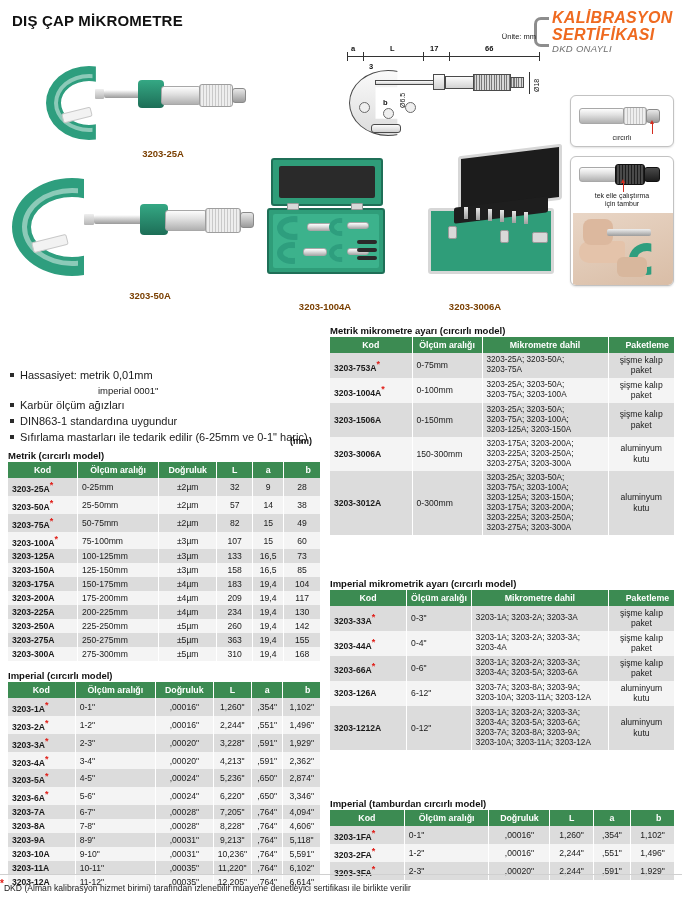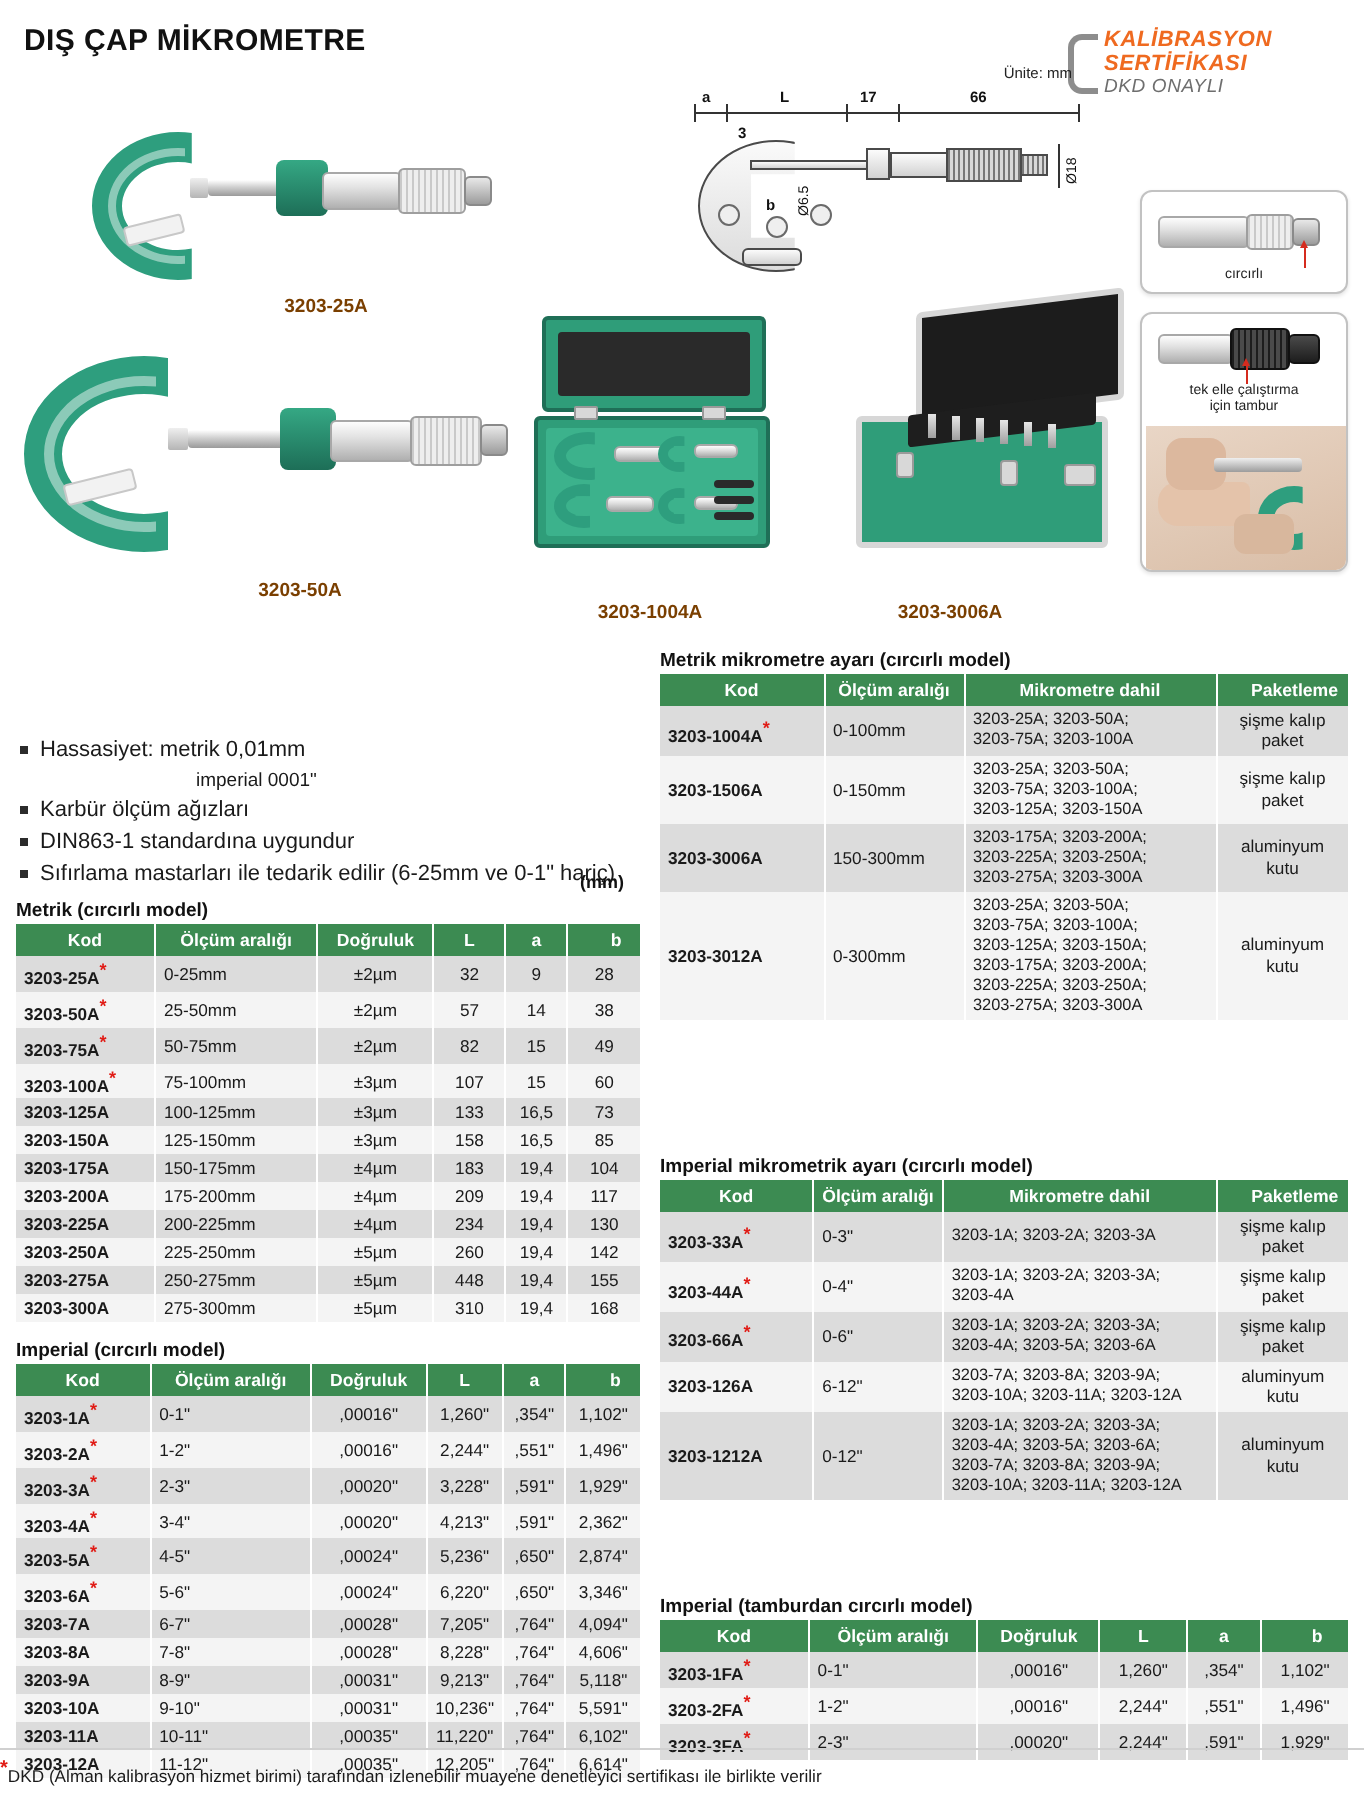--- a/index.html
+++ b/index.html
@@ -27,21 +27,21 @@
   .calib-bracket {
     width: 15px; height: 30px;
     border: 3px solid #8d8d8d;
     border-right: none;
     border-radius: 7px 0 0 7px;
     margin-right: 3px;
   }
   .calib-text { line-height: 1.05; }
   .calib-l1, .calib-l2 {
     color: #ef6a20; font-weight: bold; font-style: italic;
-    font-size: 11px; letter-spacing: .3px;
+    font-size: 16px; letter-spacing: .3px;
   }
   .calib-l3 {
     color: #6e6e6e; font-style: italic; font-size: 9.5px;
     letter-spacing: .3px; margin-top: 1px;
   }
 
   
   .caption {
     position: absolute; text-align: center;
     font-size: 9.5px; font-weight: bold; color: #7a3f00;
@@ -461,21 +461,21 @@
         <td class="rng">225-250mm</td>
         <td class="ctr">±5µm</td>
         <td class="ctr">260</td>
         <td class="ctr">19,4</td>
         <td class="ctr">142</td>
       </tr>
       <tr>
         <td class="code">3203-275A</td>
         <td class="rng">250-275mm</td>
         <td class="ctr">±5µm</td>
-        <td class="ctr">448</td>
+        <td class="ctr">363</td>
         <td class="ctr">19,4</td>
         <td class="ctr">155</td>
       </tr>
       <tr>
         <td class="code">3203-300A</td>
         <td class="rng">275-300mm</td>
         <td class="ctr">±5µm</td>
         <td class="ctr">310</td>
         <td class="ctr">19,4</td>
         <td class="ctr">168</td>
@@ -600,20 +600,28 @@
   <thead>
       <tr id="mst-head">
         <th style="width: 82px;">Kod</th>
         <th style="width: 70px;">Ölçüm aralığı</th>
         <th style="width: 126px;">Mikrometre dahil</th>
         <th style="width: 66px;">Paketleme</th>
       </tr>
     </thead>
   <tbody id="mst-body">
       <tr>
+        <td class="code">3203-753A<span class="star">*</span></td>
+        <td class="rng">0-75mm</td>
+        <td class="incl" style="white-space: pre-line;">3203-25A; 3203-50A;
+3203-75A</td>
+        <td class="pkg" style="white-space: pre-line;">şişme kalıp
+paket</td>
+      </tr>
+      <tr>
         <td class="code">3203-1004A<span class="star">*</span></td>
         <td class="rng">0-100mm</td>
         <td class="incl" style="white-space: pre-line;">3203-25A; 3203-50A;
 3203-75A; 3203-100A</td>
         <td class="pkg" style="white-space: pre-line;">şişme kalıp
 paket</td>
       </tr>
       <tr>
         <td class="code">3203-1506A</td>
         <td class="rng">0-150mm</td>

